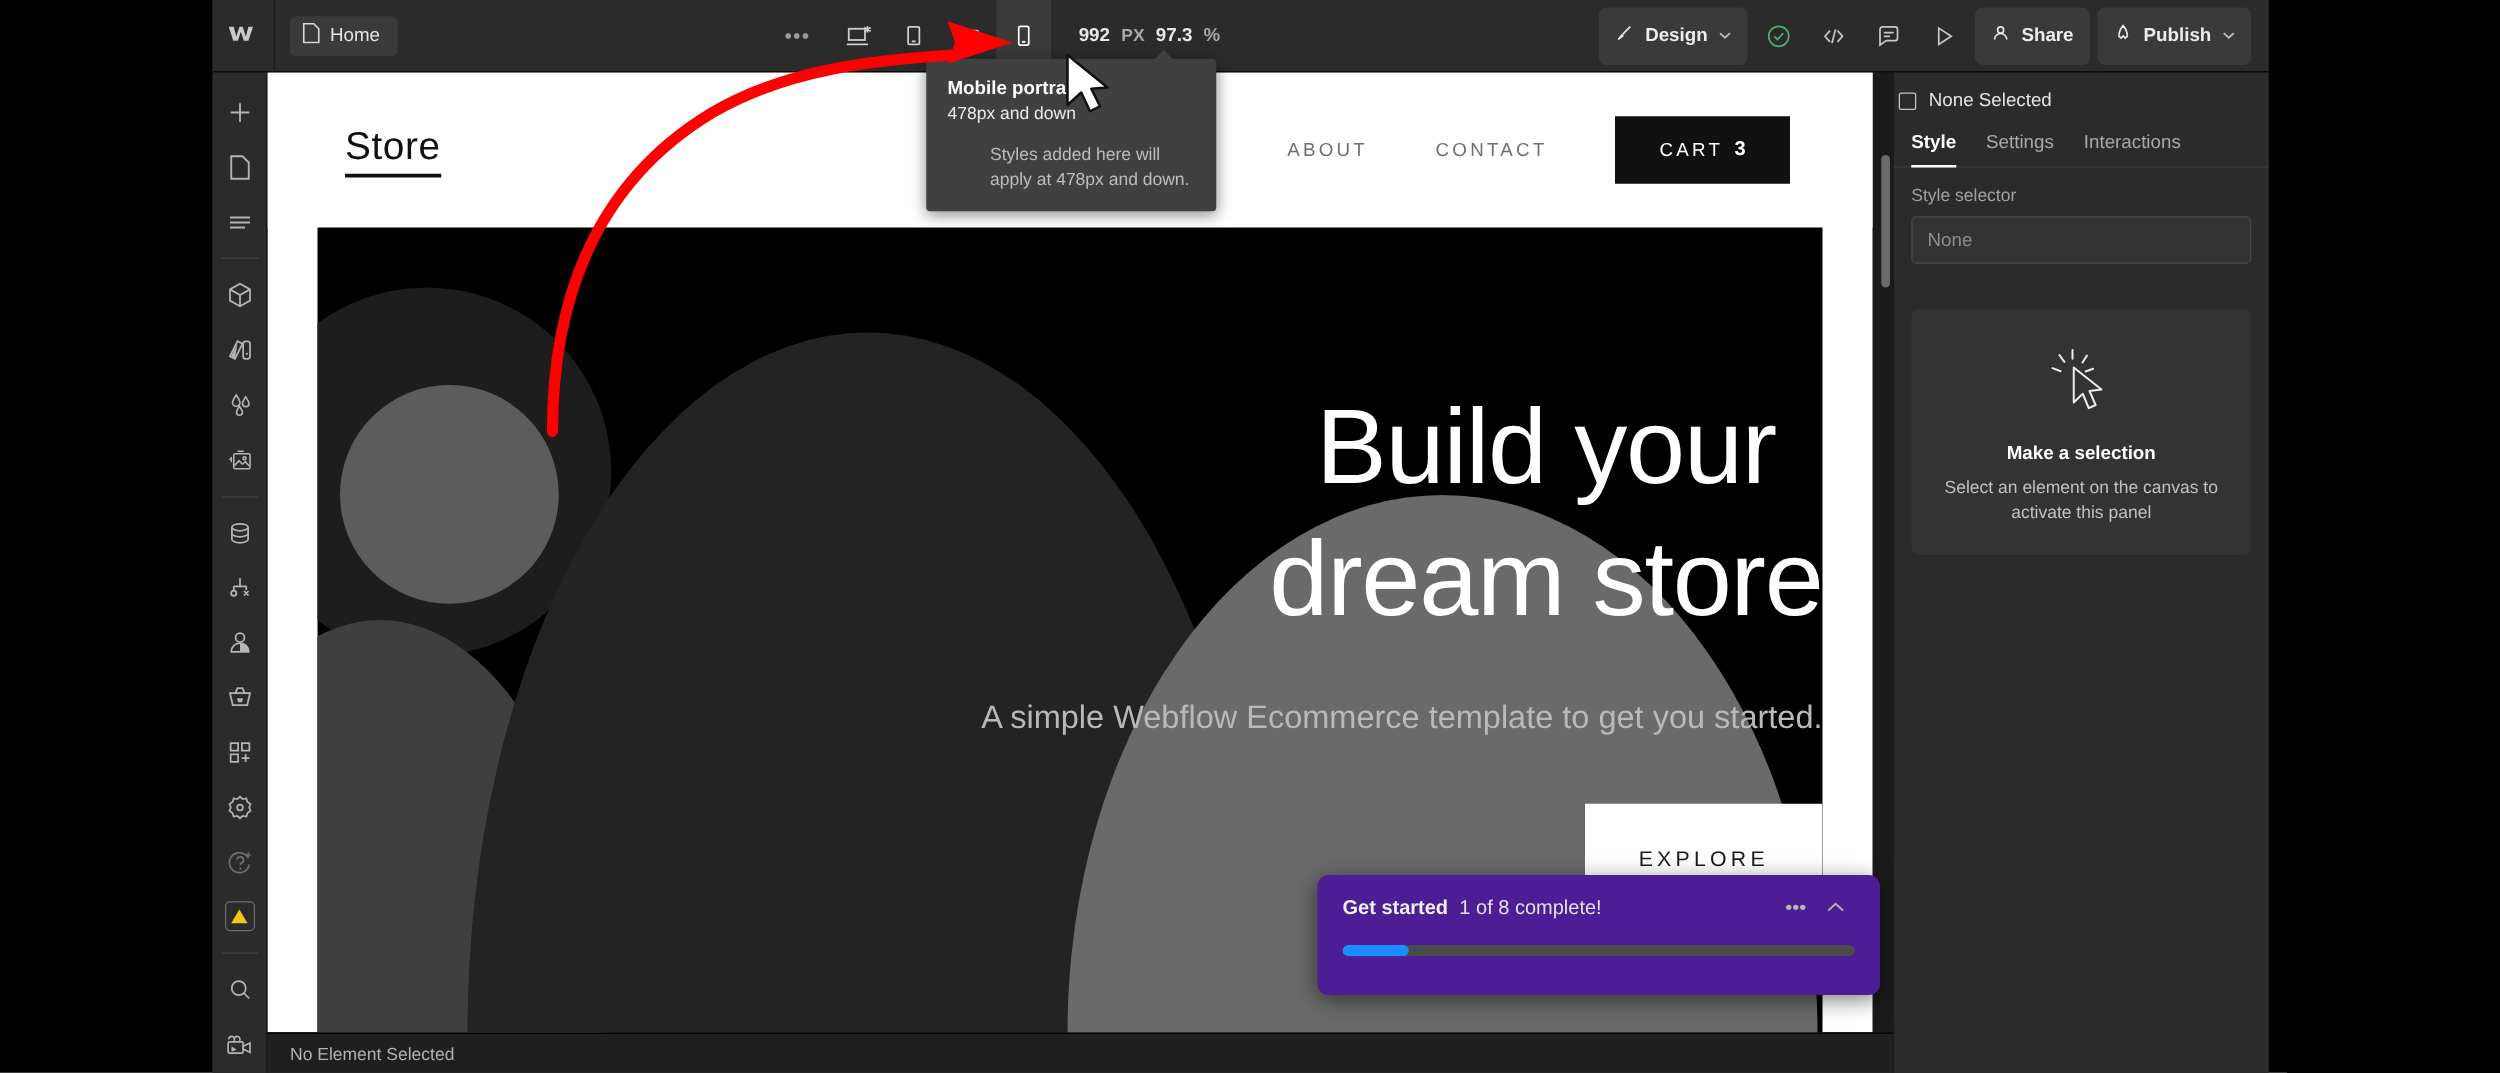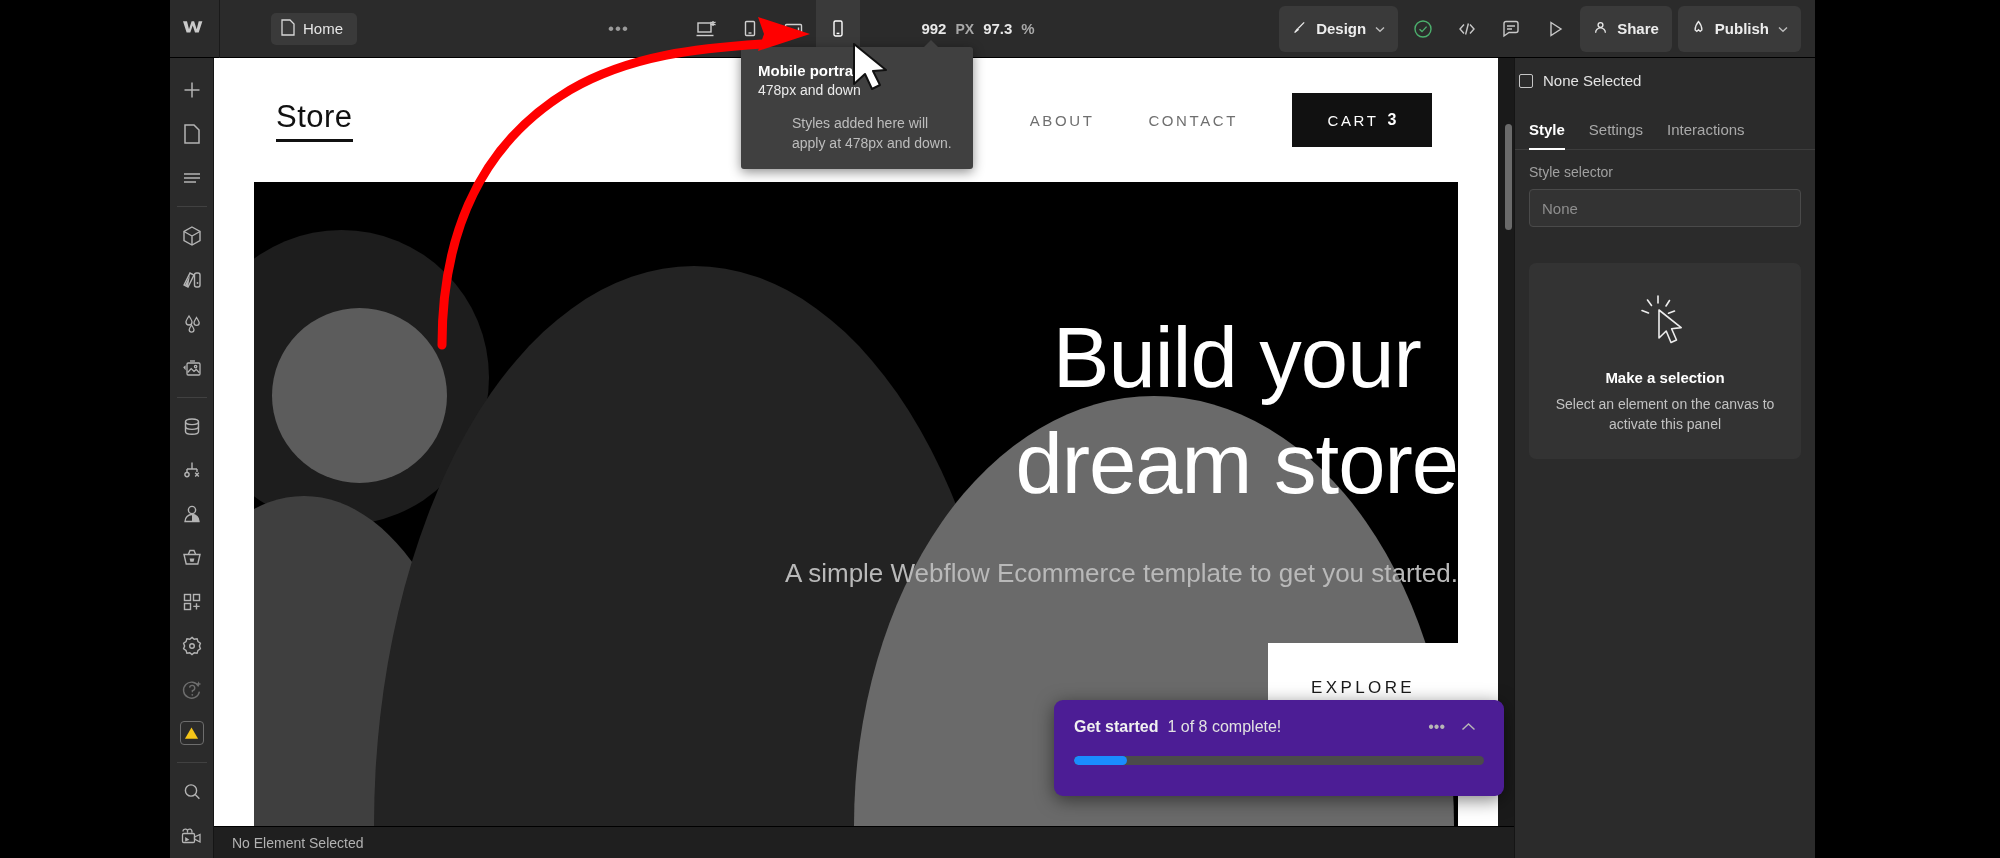--- a/index.html
+++ b/index.html
@@ -16,21 +16,20 @@
     background: #1a1a1a;
   }
 
   
   .toolbar {
     position: absolute; left: 0; top: 0;
     width: 100%; height: 58px;
     background: #2b2b2b;
     display: flex; align-items: center;
     border-bottom: 1px solid #000;
-    gap: 39px;
   }
   .wf-logo {
     width: 50px; height: 58px;
     display: flex; align-items: center; justify-content: center;
     border-right: 1px solid #1a1a1a;
     flex: 0 0 auto;
   }
   .home-chip {
     display: flex; align-items: center; gap: 8px;
     height: 32px; padding: 0 14px 0 10px;
@@ -256,21 +255,21 @@
     display: flex; align-items: center; gap: 10px;
     color: #e4e4e4; font-size: 15px;
   }
   .sq {
     width: 14px; height: 14px;
     border: 1.5px solid #c6c6c6; border-radius: 2px;
   }
   .rp-tabs {
     display: flex; gap: 24px;
     padding: 0 14px;
-    margin-top: 32px;
+    margin-top: 16px;
     border-bottom: 1px solid #3d3d3d;
   }
   .rp-tab {
     color: #a9a9a9; font-size: 15px;
     padding-bottom: 10px;
     border-bottom: 2px solid transparent;
     margin-bottom: -1px;
   }
   .rp-tab.active { color: #fff; font-weight: bold; border-bottom-color: #fff; }
   .rp-body { padding: 14px 14px 0 14px; }

